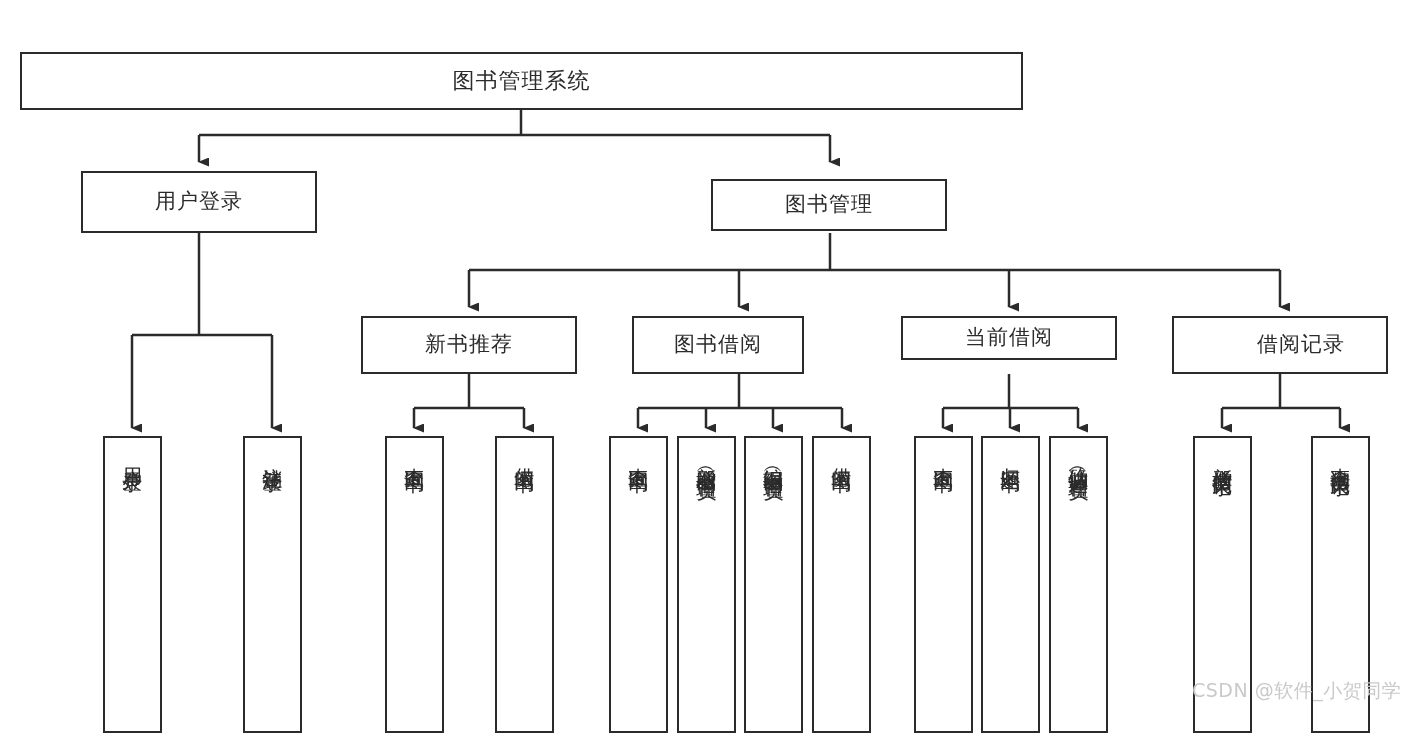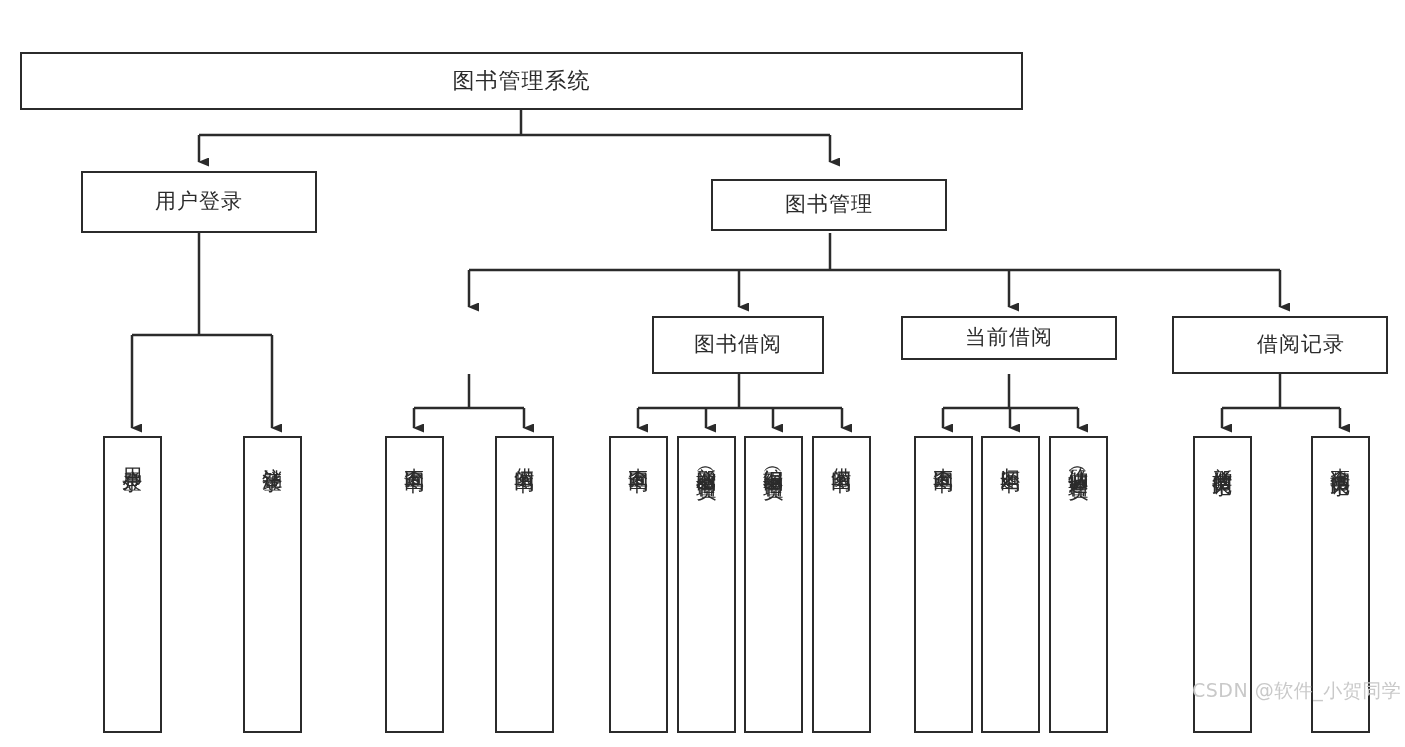--- a/index.html
+++ b/index.html
@@ -129,21 +129,24 @@
     <span>图书管理系统</span>
   </div>
 
   <div class="node horizontal" style="left:81px; top:171px; width:236px; height:62px;">
     <span>用户登录</span>
   </div>
   <div class="node horizontal" style="left:711px; top:171px; width:236px; height:52px;margin-top:8px;">
     <span>图书管理</span>
   </div>
 
-  <div class="node horizontal" style="left:632px; top:316px; width:172px; height:58px;margin-left:20px;">
+  <div class="node horizontal" style="left:361px; top:316px; width:216px; height:58px;">
+    <span>新书推荐</span>
+  </div>
+  <div class="node horizontal" style="left:632px; top:316px; width:172px; height:58px;">
     <span>图书借阅</span>
   </div>
   <div class="node horizontal" style="left:901px; top:316px; width:216px; height:44px;">
     <span>当前借阅</span>
   </div>
   <div class="node horizontal" style="left:1172px; top:316px; width:216px; height:58px;padding-left:42px;">
     <span>借阅记录</span>
   </div>
 
   <div class="node vertical" style="left:103px; top:436px; width:59px; height:297px;">

